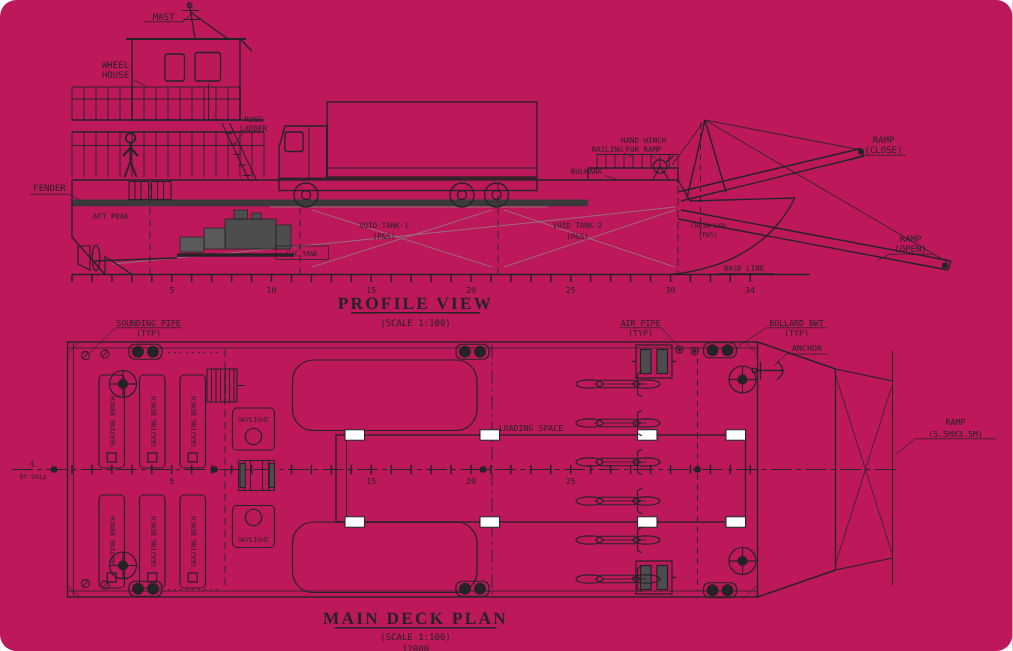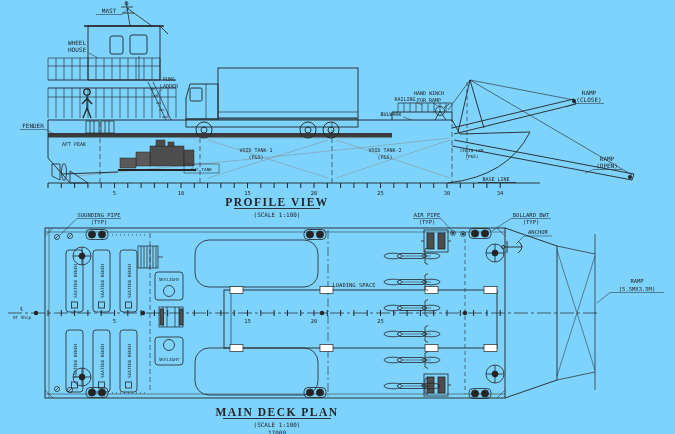--- a/index.html
+++ b/index.html
@@ -1,16 +1,16 @@
 <!DOCTYPE html>
 <html><head>
 <meta charset="utf-8">
 <style>
   html,body{margin:0;padding:0;background:#ffffff;}
-  #stage{position:relative;width:675px;height:434px;background:#7dd3fc;overflow:hidden;}
+  #stage{position:relative;width:675px;height:434px;background:#be185d;overflow:hidden;border-radius:11px;}
   svg{position:absolute;left:0;top:0;}
   text{font-family:"DejaVu Sans Mono",monospace;fill:#242424;}
   .lbl{font-size:6px;}
   .lbl-s{font-size:5px;}
   .lbl-xs{font-size:4.3px;}
   .num{font-size:5.5px;}
   .ttl{font-family:"Liberation Serif",serif;font-weight:bold;font-size:11.5px;letter-spacing:1.5px;}
   .scl{font-size:6px;}
 </style>
 </head>

